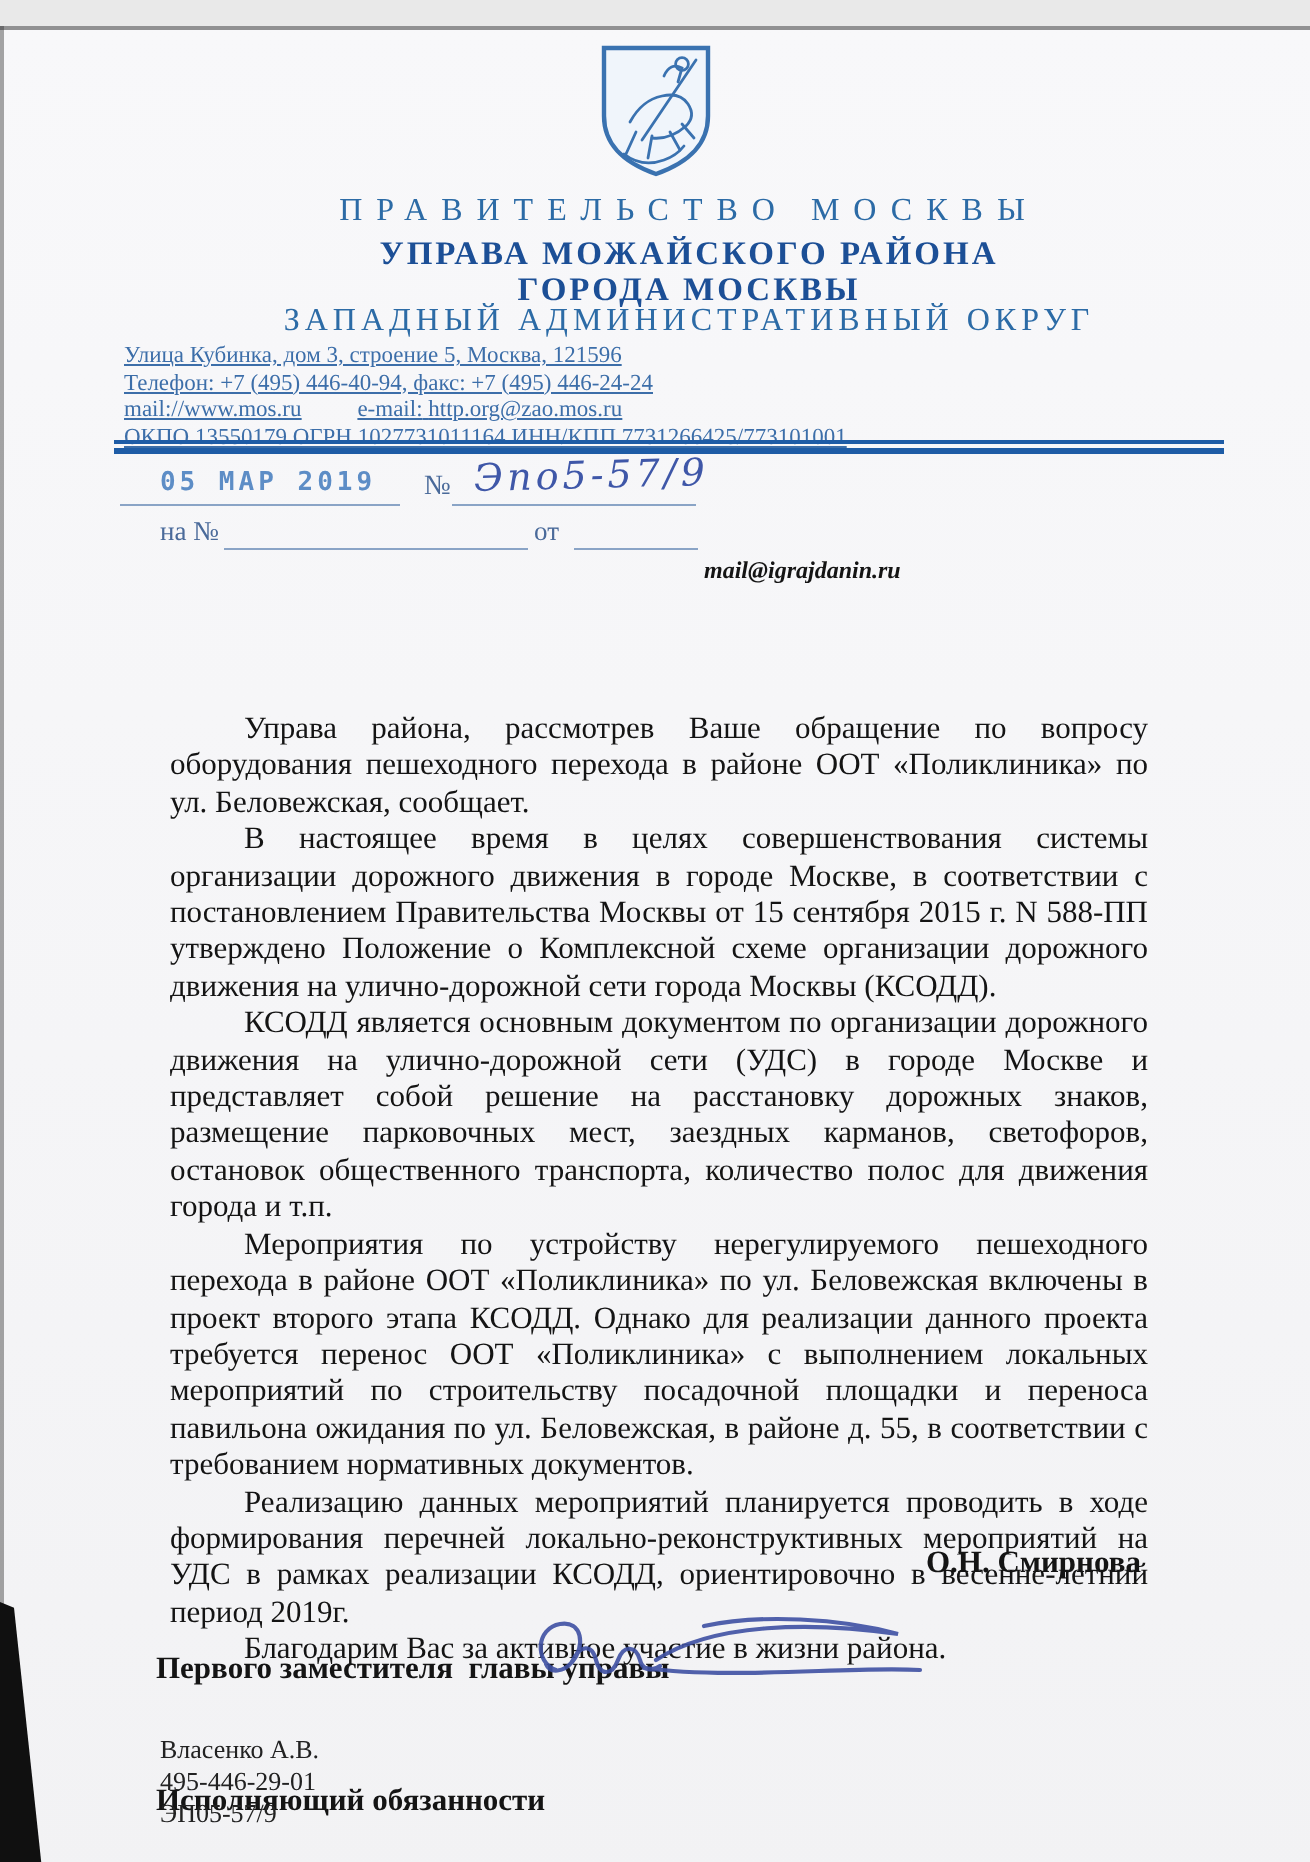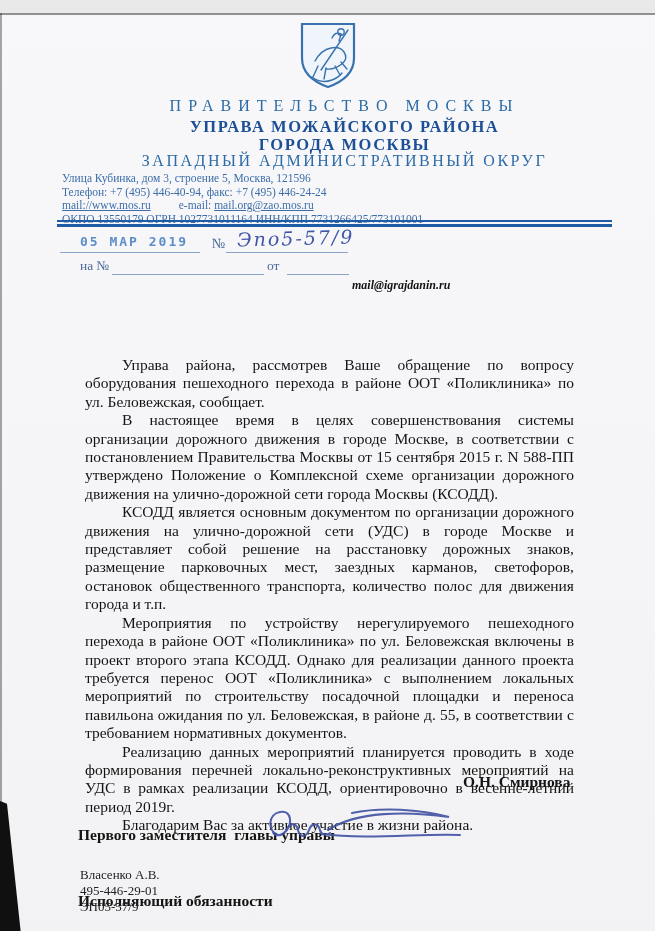--- a/index.html
+++ b/index.html
@@ -18,21 +18,21 @@
   .emblem{position:absolute;left:291px;top:8px;width:74px;height:70px;}
 
   .gov-title{position:absolute;left:0;top:84px;width:100%;text-align:center;
     font-size:16px;letter-spacing:7px;color:#2c6ba6;}
   .org-line{position:absolute;left:0;width:100%;text-align:center;
     font-weight:bold;font-size:16.5px;letter-spacing:1.5px;color:#1c4f96;}
   .org1{top:104px;} .org2{top:122px;}
   .district{position:absolute;left:0;top:139px;width:100%;text-align:center;
     font-size:16px;letter-spacing:2.5px;color:#2c6ba6;}
 
-  .addr{position:absolute;left:62px;top:159px;font-size:11.5px;line-height:13.5px;color:#3c6ea9;}
+  .addr{position:absolute;left:62px;top:159px;font-size:11.5px;line-height:13.5px;color:#3c6ea9;text-decoration:underline;}
   .addr .link{text-decoration:underline;}
   .addr .gap{display:inline-block;width:28px;}
 
   .rule{position:absolute;left:57px;top:207px;width:555px;height:2px;
     border-top:2px solid #1e5ca6;border-bottom:3px solid #1e5ca6;}
 
   .stamp-date{position:absolute;left:68px;top:221px;width:132px;text-align:center;
     font-family:"DejaVu Sans Mono",monospace;font-weight:bold;font-size:13px;
     letter-spacing:2px;color:#5d8dc6;}
   .u-line{position:absolute;border-bottom:1.5px solid #8aa4c6;height:0;}
@@ -80,21 +80,21 @@
   </svg>
 
   <div class="gov-title">ПРАВИТЕЛЬСТВО МОСКВЫ</div>
   <div class="org-line org2">ГОРОДА МОСКВЫ</div>
   <div class="org-line org1">УПРАВА МОЖАЙСКОГО РАЙОНА</div>
   <div class="district">ЗАПАДНЫЙ АДМИНИСТРАТИВНЫЙ ОКРУГ</div>
 
   <div class="addr">
     <div>Улица Кубинка, дом 3, строение 5, Москва, 121596</div>
     <div>Телефон: +7 (495) 446-40-94, факс: +7 (495) 446-24-24</div>
-    <div><span class="link">mail://www.mos.ru</span><span class="gap"></span><span>e-mail:</span> <span class="link">mail.org@zao.mos.ru</span></div>
+    <div><span class="link">mail://www.mos.ru</span><span class="gap"></span><span>e-mail:</span> <span class="link">http.org@zao.mos.ru</span></div>
     <div>ОКПО 13550179 ОГРН 1027731011164 ИНН/КПП 7731266425/773101001</div>
   </div>
 
   <div class="rule"></div>
 
   <div class="stamp-date">05 МАР 2019</div>
   <div class="num-label">№</div>
   <div class="num-hand">Эпо5-57/9</div>
   <div class="u-line ul1"></div>
   <div class="u-line ul2"></div>

